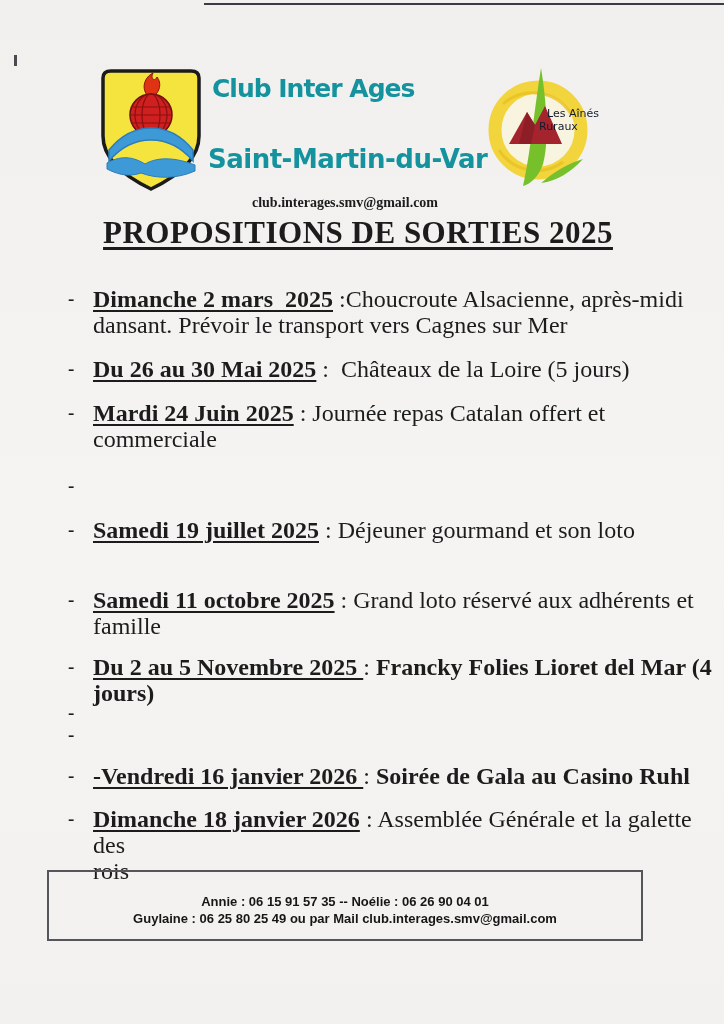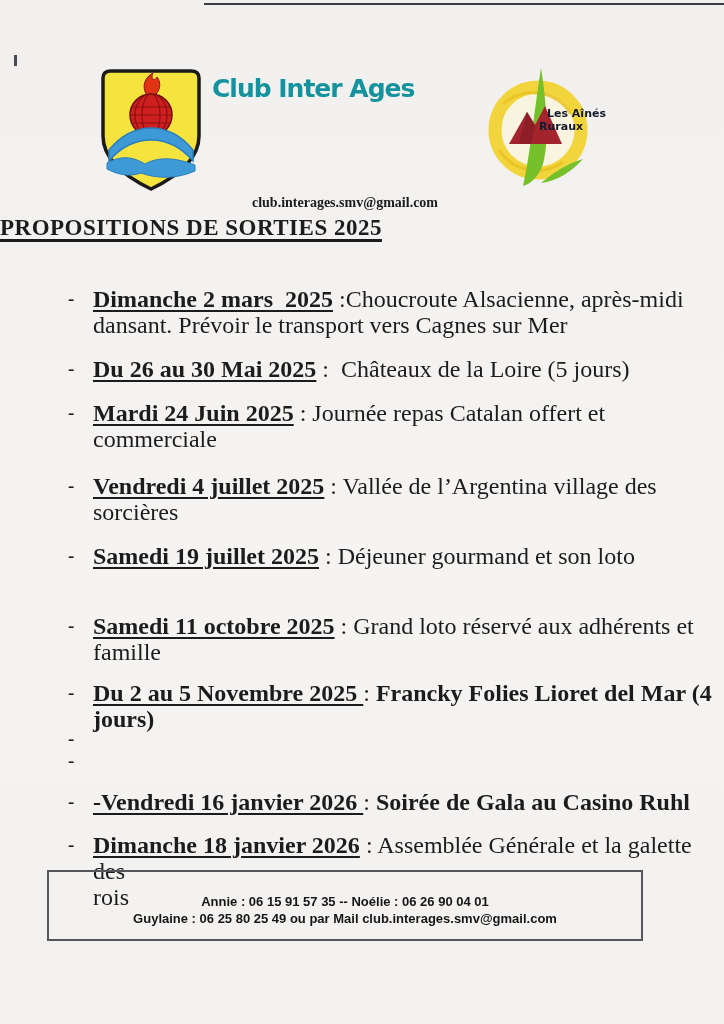--- a/index.html
+++ b/index.html
@@ -9,41 +9,41 @@
     background:linear-gradient(180deg,#f2f0ef 0%,#f5f4f2 55%,#f3f1ef 100%);
     overflow:hidden;
     font-family:"Liberation Serif", serif;
     color:#1c1c1c;
   }
   .topline { position:absolute; top:3px; left:204px; right:0; height:2px; background:#3b3b44; }
   .speck { position:absolute; left:14px; top:55px; width:3px; height:11px; background:#4a4a50; }
 
   .blazon { position:absolute; left:95px; top:66px; width:112px; height:128px; }
   .ruraux-logo { position:absolute; left:483px; top:64px; width:180px; height:124px; }
-  .ruraux-text { position:absolute; font-family:"DejaVu Sans", sans-serif; font-weight:bold; font-size:11px; color:#131a2e; line-height:12px; white-space:nowrap;text-align:right; }
+  .ruraux-text { position:absolute; font-family:"DejaVu Sans", sans-serif; font-weight:normal; font-size:11px; color:#131a2e; line-height:12px; white-space:nowrap;text-align:right; }
   .ruraux-l1 { left:64px; top:44px; }
   .ruraux-l2 { left:56px; top:57px; }
 
   .club-title {
     position:absolute; left:212px; top:74px;
     font-family:"DejaVu Sans", sans-serif; font-weight:bold;
     font-size:25px; letter-spacing:-1px; color:#14939e; white-space:nowrap;
   }
   .club-subtitle {
     position:absolute; left:208px; top:144px;
     font-family:"DejaVu Sans", sans-serif; font-weight:bold;
     font-size:26px; letter-spacing:-0.5px; color:#14939e; white-space:nowrap;
   }
   .email {
     position:absolute; left:0; top:195px; width:690px; text-align:center;
     font-weight:bold; font-size:14px;
   }
   .doc-title {
-    position:absolute; left:0; top:215px; width:716px; 
-    font-weight:bold; font-size:23px; letter-spacing:0.5px;
+    position:absolute; left:0; top:215px; width:716px; text-align:center;
+    font-weight:bold; font-size:31px; letter-spacing:0.5px;
     text-decoration:underline; text-decoration-thickness:2.5px; text-underline-offset:4px;
   }
 
   .outings { position:absolute; left:68px; top:286px; width:648px; }
   .row { display:flex; align-items:flex-start; }
   .bullet { flex:0 0 25px; font-weight:bold; font-size:19px; line-height:26px; }
   .content { white-space:pre-wrap; font-size:24px; line-height:26px; }
   .date { font-weight:bold; text-decoration:underline; text-decoration-thickness:2px; text-underline-offset:3px; }
   .bold-desc .desc { font-weight:bold; }
   .dash-row .bullet { line-height:18px; }
@@ -86,20 +86,21 @@
       <path d="M40,122 C47,92 51,48 58,4 C64,40 66,80 60,100 C56,112 48,120 40,122 Z" fill="#76c02c"></path>
       <path d="M58,119 C72,107 86,99 100,95 C88,108 74,117 58,119 Z" fill="#76c02c"></path>
       <path d="M26,80 L44,48 L52,61 L62,42 L79,80 Z" fill="#a3242d"></path>
       <path d="M44,48 L52,61 L48,80 L36,80 Z" fill="#8d1e28"></path>
     </svg>
     <span class="ruraux-text ruraux-l1">Les Aînés</span>
     <span class="ruraux-text ruraux-l2">Ruraux</span>
   </div>
 
   <div class="club-title">Club Inter Ages</div>
+  <div class="club-subtitle">Saint-Martin-du-Var</div>
   <div class="email">club.interages.smv@gmail.com</div>
   <div class="doc-title">PROPOSITIONS DE SORTIES 2025</div>
 
   <div class="outings">
 
     <div class="row">
       <span class="bullet">-</span>
       <span class="content"><span class="date">Dimanche 2 mars  2025</span><span class="sep"> :</span><span class="desc">Choucroute Alsacienne, après-midi
 dansant. Prévoir le transport vers Cagnes sur Mer</span></span>
     </div>
@@ -109,21 +110,20 @@
       <span class="content"><span class="date">Du 26 au 30 Mai 2025</span><span class="sep"> :  </span><span class="desc">Châteaux de la Loire (5 jours)</span></span>
     </div>
 
     <div class="row" style="margin-top:18px">
       <span class="bullet">-</span>
       <span class="content"><span class="date">Mardi 24 Juin 2025</span><span class="sep"> : </span><span class="desc">Journée repas Catalan offert et commerciale</span></span>
     </div>
 
     <div class="row" style="margin-top:21px">
       <span class="bullet">-</span>
-      <span class="content"><span class="date">Vendredi 4 juillet 2025</span><span class="sep"> : </span><span class="desc">Vallée de l’Argentina village des sorcières</span></span>
     </div>
 
     <div class="row" style="margin-top:18px">
       <span class="bullet">-</span>
       <span class="content"><span class="date">Samedi 19 juillet 2025</span><span class="sep"> : </span><span class="desc">Déjeuner gourmand et son loto</span></span>
     </div>
 
     <div class="row" style="margin-top:44px">
       <span class="bullet">-</span>
       <span class="content"><span class="date">Samedi 11 octobre 2025</span><span class="sep"> : </span><span class="desc">Grand loto réservé aux adhérents et

